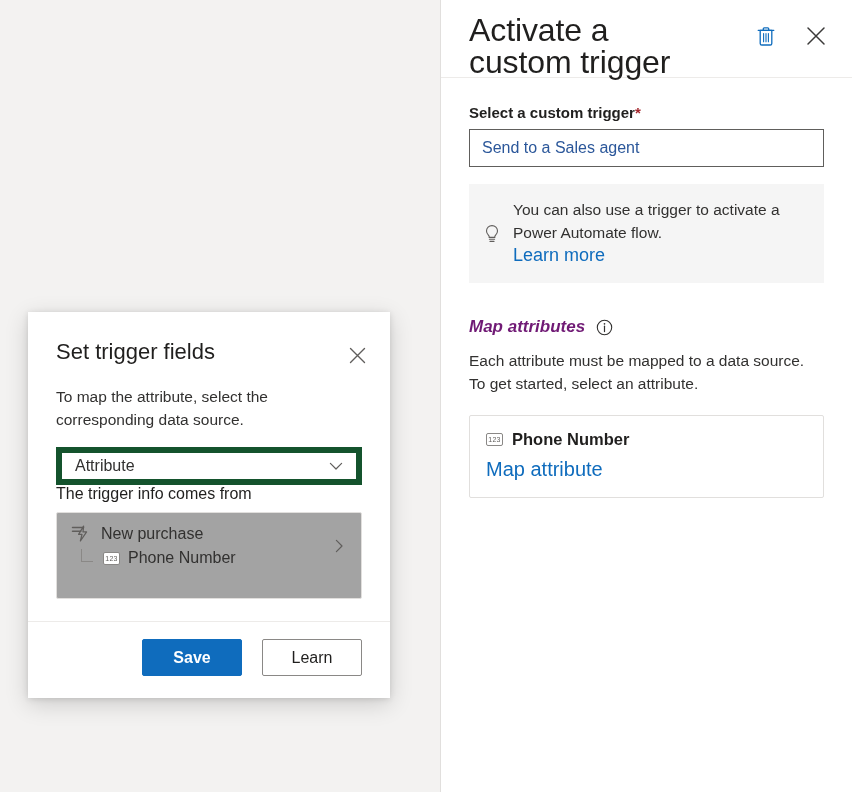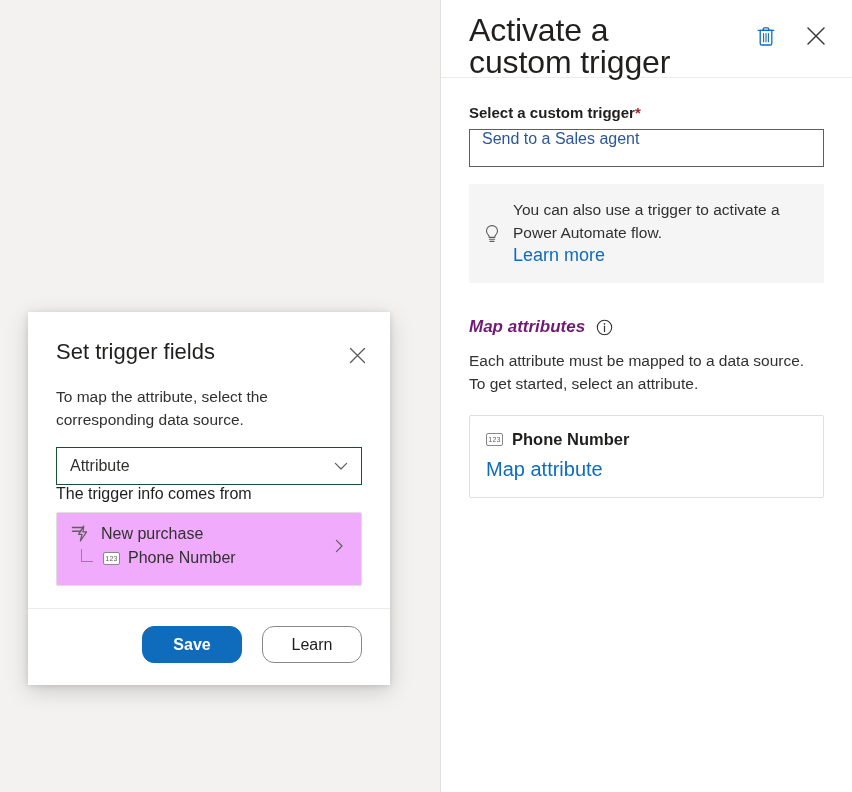--- a/index.html
+++ b/index.html
@@ -76,21 +76,21 @@
     margin-bottom: 8px;
   }
   .req-star { color: #a4262c; font-weight: 600; }
 
   .combobox {
     width: 100%;
     height: 38px;
     border: 1px solid #605e5c;
     background: #ffffff;
     display: flex;
-    align-items: flex-start;
+    align-items: center;
     padding: 0 12px;
     font-size: 16px;
     color: #2b579a;
     cursor: pointer;
   }
 
   .tip-box {
     margin-top: 17px;
     background: #f5f5f5;
     padding: 14px 16px 16px 14px;
@@ -214,46 +214,46 @@
   .modal-desc {
     font-size: 15.5px;
     line-height: 23px;
     color: #323130;
     margin-bottom: 16px;
   }
 
   .select-box {
     width: 100%;
     height: 38px;
-    border: 1px solid #14532d;
+    border: 6px solid #14532d;
     background: #ffffff;
     display: flex;
     align-items: center;
     justify-content: space-between;
     padding: 0 12px 0 13px;
     font-size: 16px;
     color: #323130;
     cursor: pointer;
   }
 
   .sub-label {
     margin-bottom: 9px;
     font-size: 16px;
     color: #201f1e;
   }
 
   .source-box {
     border: 1px solid #e1dfdd;
     border-radius: 2px;
-    padding: 12px 14px 18px 14px;
+    padding: 12px 14px 31px 14px;
     display: flex;
     align-items: center;
     justify-content: space-between;
     cursor: pointer;
-    background: #f0abfc;
+    background: #a3a3a3;
   }
   .source-main { display: flex; flex-direction: column; gap: 6px; }
   .source-top {
     display: flex;
     align-items: center;
     gap: 10px;
     font-size: 16px;
     color: #323130;
   }
   .source-child {
@@ -280,21 +280,21 @@
     justify-content: flex-end;
     gap: 20px;
   }
   .btn {
     height: 37px;
     min-width: 100px;
     font-size: 16px;
     font-family: "Liberation Sans", sans-serif;
     cursor: pointer;
     padding: 0 18px;
-    border-radius: 12px;
+    border-radius: 2px;
   }
   .btn-primary {
     background: #0f6cbd;
     color: #ffffff;
     border: 1px solid #0f6cbd;
     font-weight: 600;
   }
   .btn-secondary {
     background: #ffffff;
     color: #201f1e;

